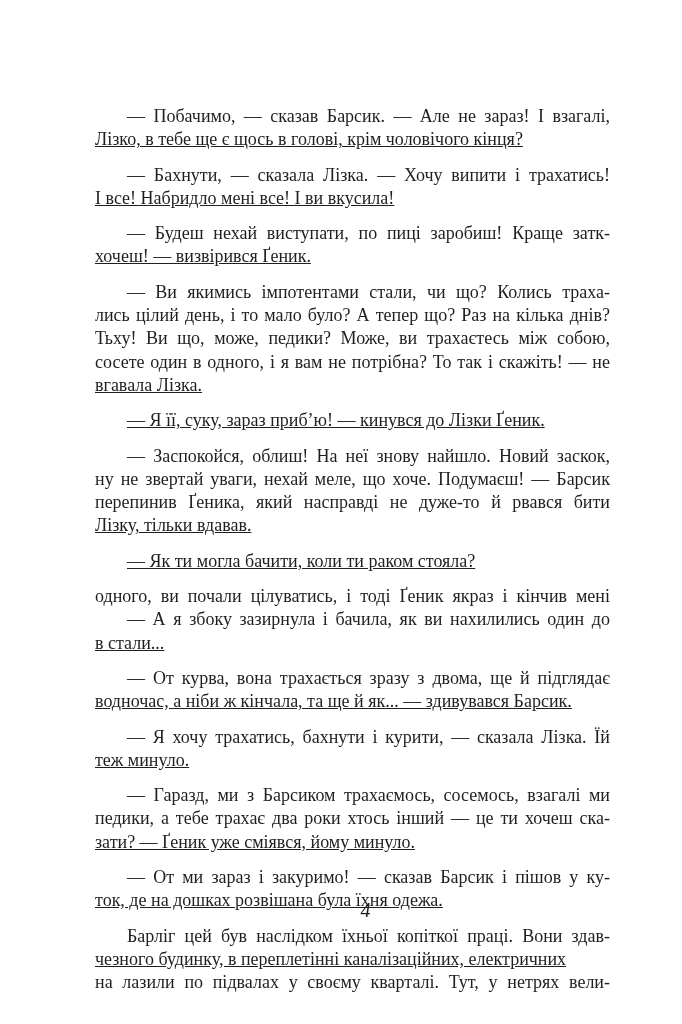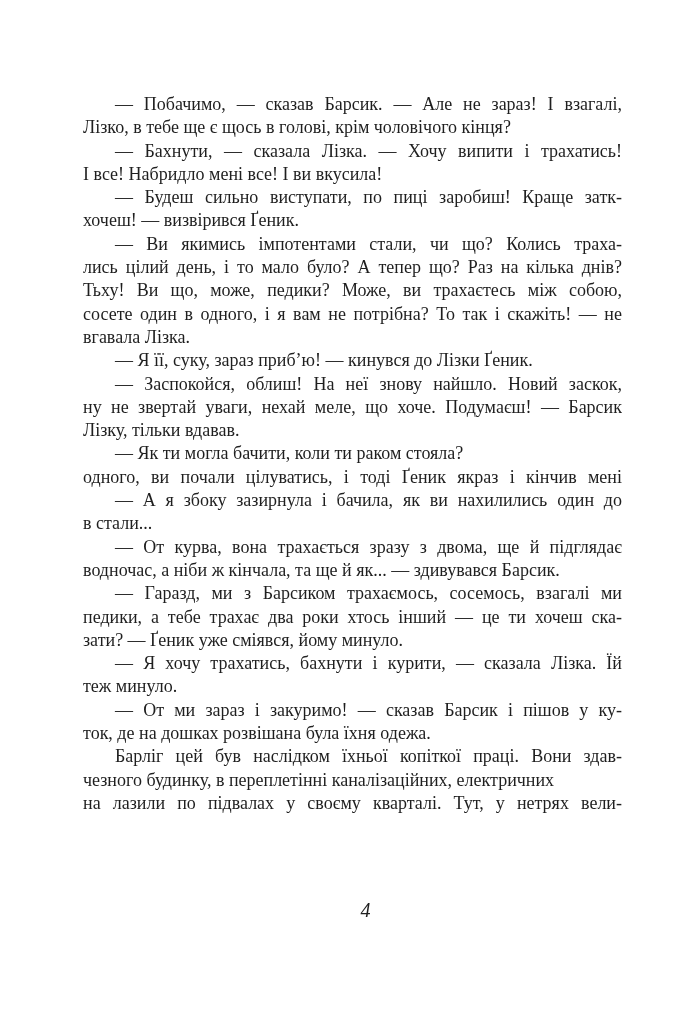--- a/index.html
+++ b/index.html
@@ -18,36 +18,37 @@
   }
   .text-block {
     position: absolute;
     left: 83px;
     top: 93px;
     width: 539px;
     font-size: 18px;
     line-height: 23.3px;
   }
   .paragraph {
-    margin: 0;
+    margin: 12px;
     padding: 0;
   }
   .line {
     height: 23.3px;
     overflow: hidden;
     text-align: justify;
     text-align-last: justify;
     white-space: normal;
   }
   .line.para-start {
     text-indent: 32px;
   }
   .line.para-end {
     text-align: left;
     text-align-last: auto;
+    text-decoration: underline;
   }
   .page-number {
     position: absolute;
     left: 83px;
     top: 897px;
     width: 539px;
     padding-left: 26px;
     box-sizing: border-box;
     text-align: center;
     font-style: italic;
@@ -62,58 +63,59 @@
   <div class="text-block">
       <div class="paragraph">
         <div class="line para-start">— Побачимо, — сказав Барсик. — Але не зараз! І взагалі,</div>
         <div class="line para-end">Лізко, в тебе ще є щось в голові, крім чоловічого кінця?</div>
       </div>
       <div class="paragraph">
         <div class="line para-start">— Бахнути, — сказала Лізка. — Хочу випити і трахатись!</div>
         <div class="line para-end">І все! Набридло мені все! І ви вкусила!</div>
       </div>
       <div class="paragraph">
-        <div class="line para-start">— Будеш сильно виступати, по пиці заробиш! Краще затк-</div>
+        <div class="line para-start">— Будеш нехай виступати, по пиці заробиш! Краще затк-</div>
         <div class="line para-end">хочеш! — визвірився Ґеник.</div>
       </div>
       <div class="paragraph">
         <div class="line para-start">— Ви якимись імпотентами стали, чи що? Колись траха-</div>
         <div class="line">лись цілий день, і то мало було? А тепер що? Раз на кілька днів?</div>
         <div class="line">Тьху! Ви що, може, педики? Може, ви трахаєтесь між собою,</div>
         <div class="line">сосете один в одного, і я вам не потрібна? То так і скажіть! — не</div>
         <div class="line para-end">вгавала Лізка.</div>
       </div>
       <div class="paragraph">
         <div class="line para-start para-end">— Я її, суку, зараз приб’ю! — кинувся до Лізки Ґеник.</div>
       </div>
       <div class="paragraph">
         <div class="line para-start">— Заспокойся, облиш! На неї знову найшло. Новий заскок,</div>
         <div class="line">ну не звертай уваги, нехай меле, що хоче. Подумаєш! — Барсик</div>
+        <div class="line">перепинив Ґеника, який насправді не дуже-то й рвався бити</div>
         <div class="line para-end">Лізку, тільки вдавав.</div>
       </div>
       <div class="paragraph">
         <div class="line para-start para-end">— Як ти могла бачити, коли ти раком стояла?</div>
       </div>
       <div class="paragraph">
         <div class="line">одного, ви почали цілуватись, і тоді Ґеник якраз і кінчив мені</div>
         <div class="line para-start">— А я збоку зазирнула і бачила, як ви нахилились один до</div>
         <div class="line para-end">в стали...</div>
       </div>
       <div class="paragraph">
         <div class="line para-start">— От курва, вона трахається зразу з двома, ще й підглядає</div>
         <div class="line para-end">водночас, а ніби ж кінчала, та ще й як... — здивувався Барсик.</div>
       </div>
       <div class="paragraph">
+        <div class="line para-start">— Я хочу трахатись, бахнути і курити, — сказала Лізка. Їй</div>
+        <div class="line para-end">теж минуло.</div>
+      </div>
+      <div class="paragraph">
         <div class="line para-start">— Гаразд, ми з Барсиком трахаємось, сосемось, взагалі ми</div>
         <div class="line">педики, а тебе трахає два роки хтось інший — це ти хочеш ска-</div>
         <div class="line para-end">зати? — Ґеник уже сміявся, йому минуло.</div>
-      </div>
-      <div class="paragraph">
-        <div class="line para-start">— Я хочу трахатись, бахнути і курити, — сказала Лізка. Їй</div>
-        <div class="line para-end">теж минуло.</div>
       </div>
       <div class="paragraph">
         <div class="line para-start">— От ми зараз і закуримо! — сказав Барсик і пішов у ку-</div>
         <div class="line para-end">ток, де на дошках розвішана була їхня одежа.</div>
       </div>
       <div class="paragraph">
         <div class="line para-start">Барліг цей був наслідком їхньої копіткої праці. Вони здав-</div>
         <div class="line para-end">чезного будинку, в переплетінні каналізаційних, електричних</div>
         <div class="line">на лазили по підвалах у своєму кварталі. Тут, у нетрях вели-</div>
       </div>

